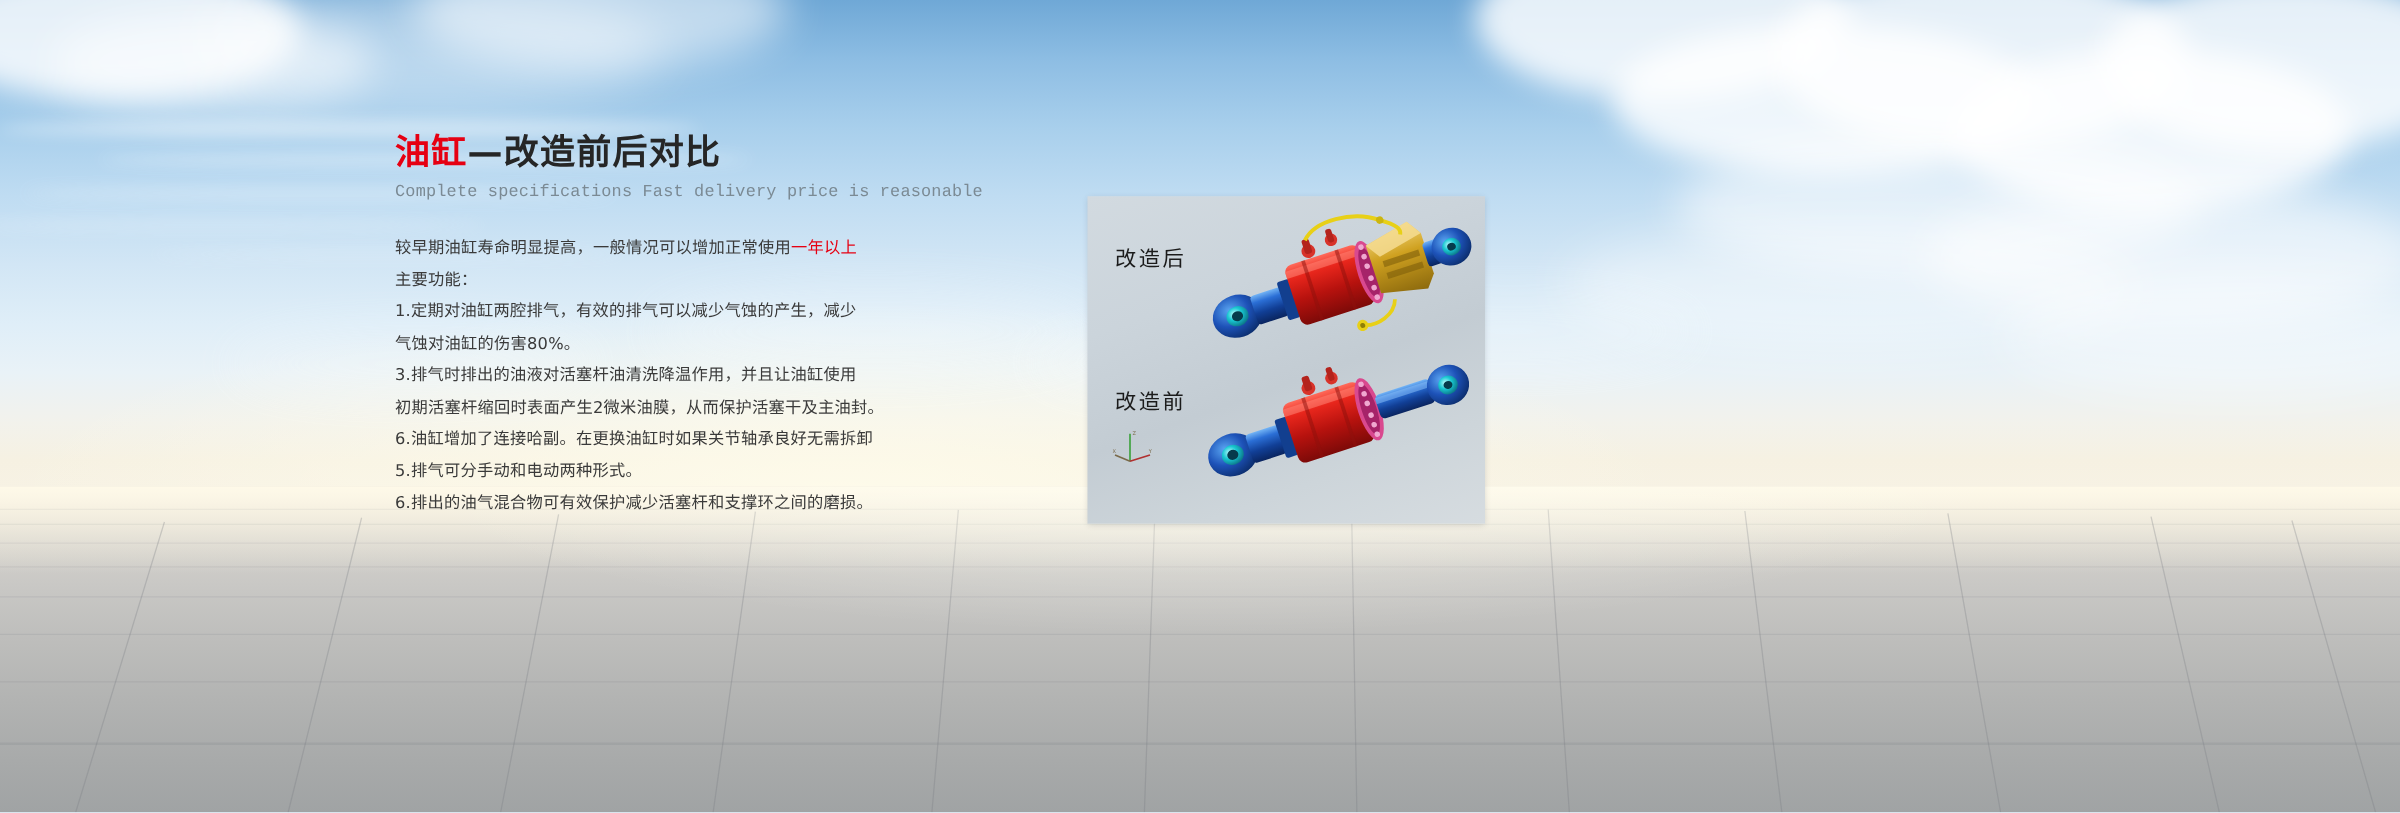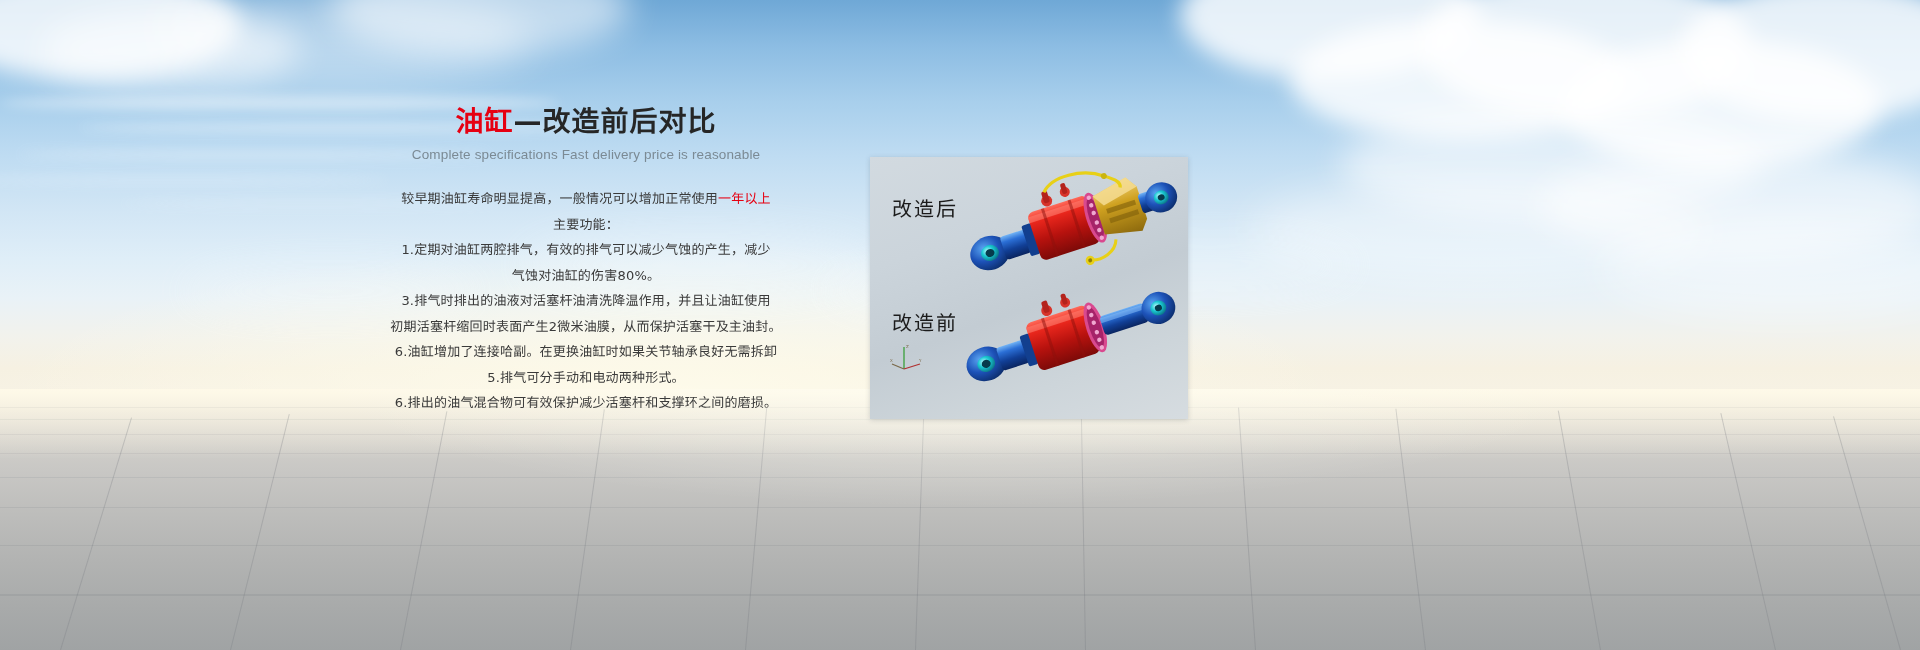--- a/index.html
+++ b/index.html
@@ -100,38 +100,37 @@
     position: absolute;
     left: 0; top: 0; width: 1920px; height: 261px;
     background: radial-gradient(ellipse 1100px 240px at 50% -10%,
         rgba(255,255,245,0.55) 0%, rgba(255,255,245,0) 60%);
     pointer-events: none;
   }
 
   
   .content {
     position: absolute;
-    left: 326px;
+    left: 316px;
     top: 105px;
     width: 520px;
-    text-align: center;
   }
   .title {
     font-family: "DejaVu Sans", "Liberation Sans", sans-serif;
     font-size: 28px;
     font-weight: bold;
     letter-spacing: 1px;
     color: #262626;
     line-height: 34px;
     white-space: nowrap;
   }
   .title .hl { color: #e60012; }
   .subtitle {
     margin-top: 7px;
-    font-family: Liberation Sans, sans-serif;
+    font-family: Liberation Mono, monospace;
     font-size: 13.5px;
     color: #7b8a94;
     letter-spacing: 0.15px;
     line-height: 17px;
     white-space: nowrap;
   }
   .body {
     margin-top: 23px;
     font-family: "DejaVu Sans", "Liberation Sans", sans-serif;
     font-size: 13px;
@@ -149,21 +148,21 @@
     top: 157px;
     width: 318px;
     height: 262px;
     background: linear-gradient(160deg, #d2dae0 0%, #cbd4db 30%, #c3ccd3 55%, #cdd5da 78%, #d6dce0 100%);
     box-shadow: 0 1px 5px rgba(60,70,80,0.22);
     overflow: hidden;
   }
   .panel-label {
     position: absolute;
     font-family: Liberation Mono, monospace;
-    font-size: 20px;
+    font-size: 17px;
     color: #1b1b1b;
     letter-spacing: 2px;
     white-space: nowrap;
   }
   .label-after  { left: 22px; top: 36px; }
   .label-before { left: 22px; top: 150px; }
 
   .axis-gizmo { position: absolute; left: 20px; top: 186px; width: 34px; height: 30px; }
 
   .cyl { position: absolute; }

